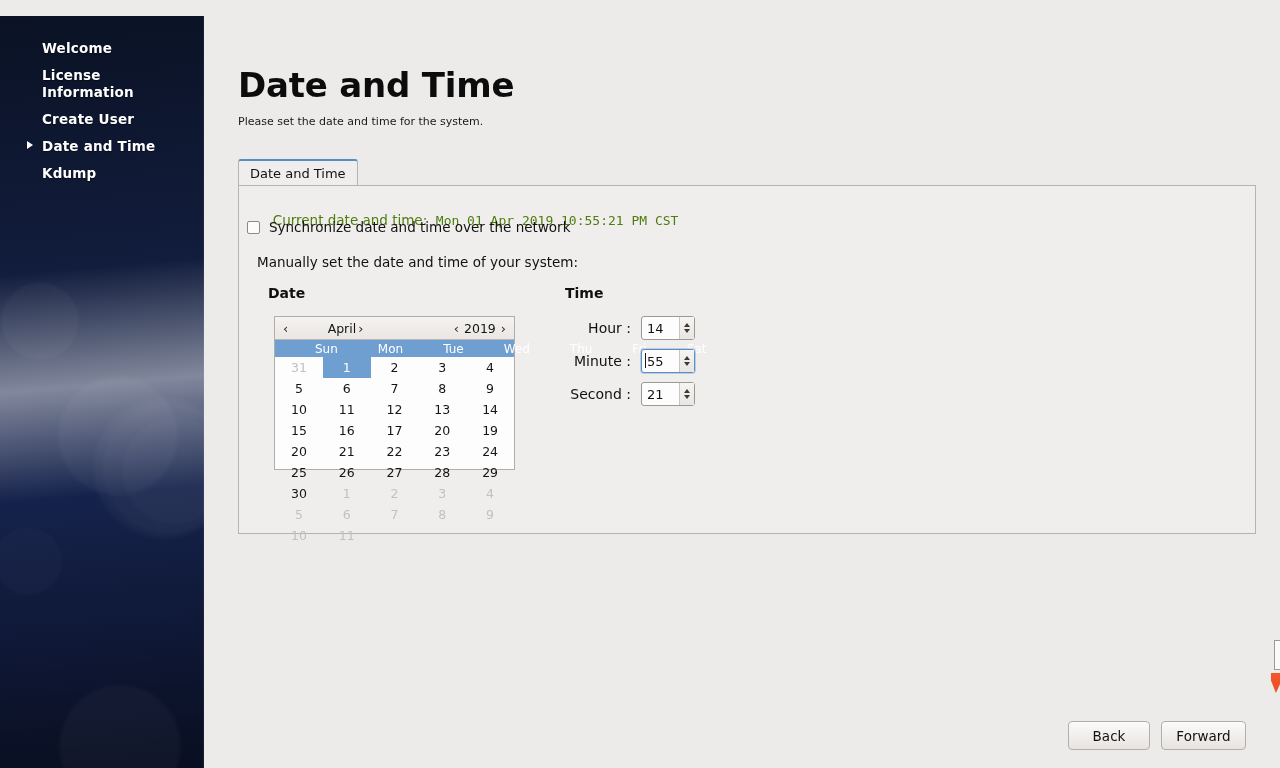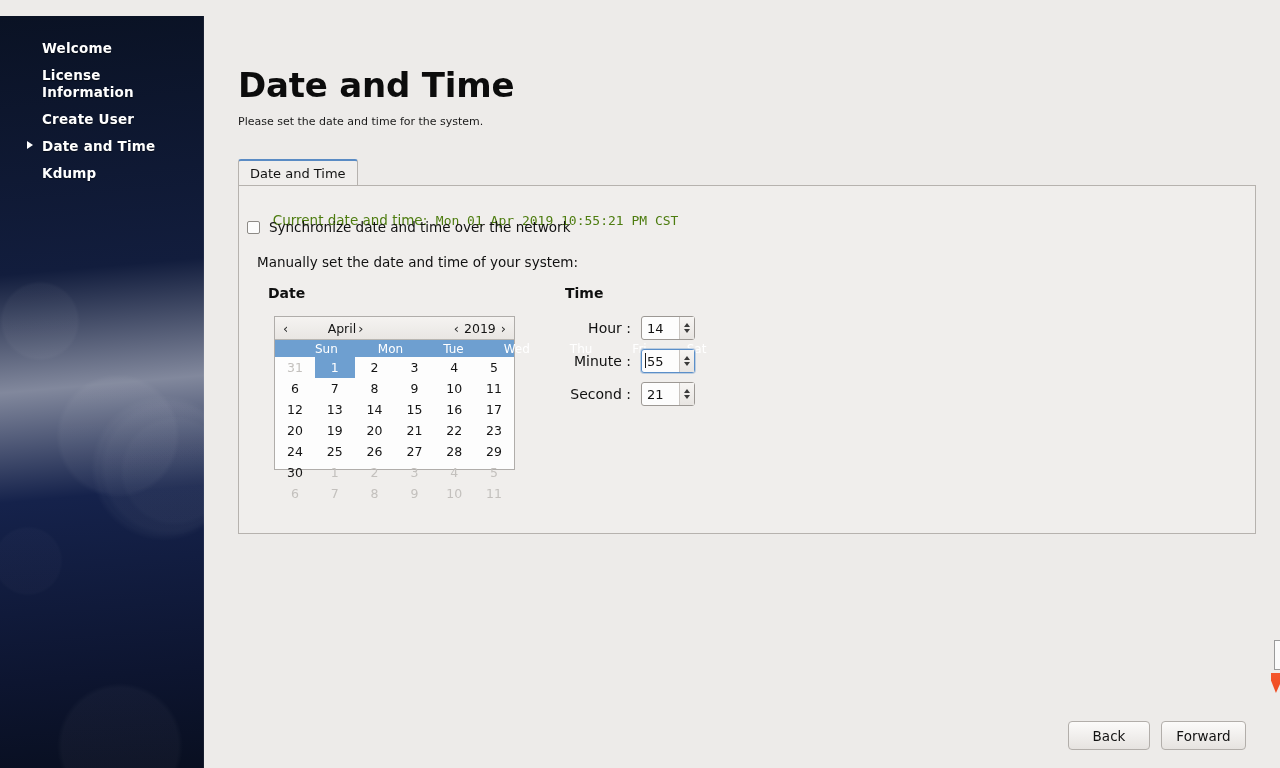--- a/index.html
+++ b/index.html
@@ -210,21 +210,21 @@
     height: 17px;
   }
   #cal-dow div {
     display: flex; align-items: center; justify-content: center;
     font-size: 12px;
     color: #ffffff;
     padding-left: 40px;
   }
   #cal-grid {
     display: grid;
-    grid-template-columns: repeat(6, 1fr);
+    grid-template-columns: repeat(5, 1fr);
     grid-auto-rows: 21px;
   }
   #cal-grid .day {
     display: flex; align-items: center; justify-content: center;
     font-size: 12.5px;
     color: #151515;
   }
   #cal-grid .day.other { color: #c3c0bd; }
   #cal-grid .day.sel {
     background: #6e9fd0;

